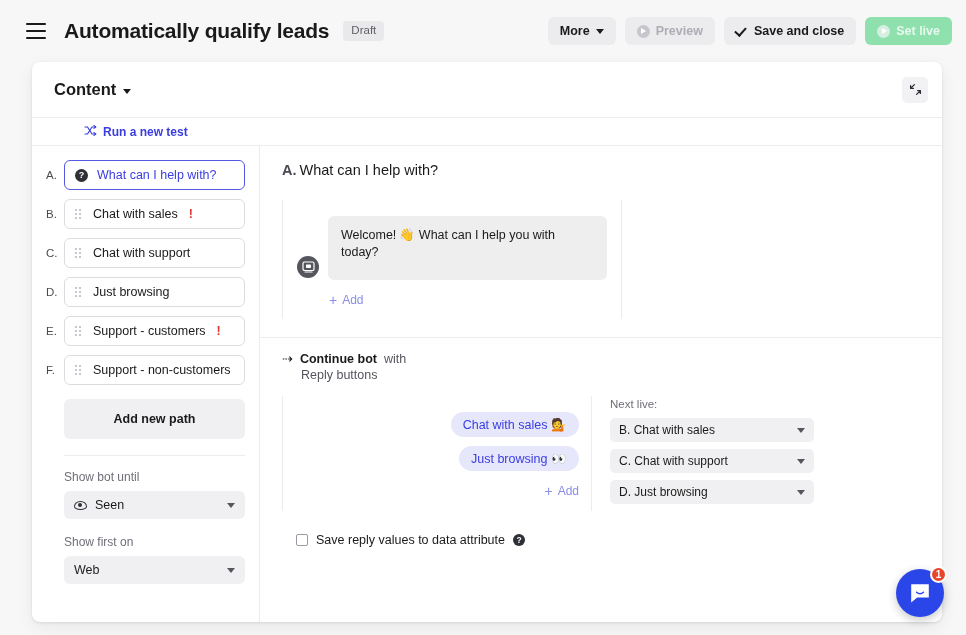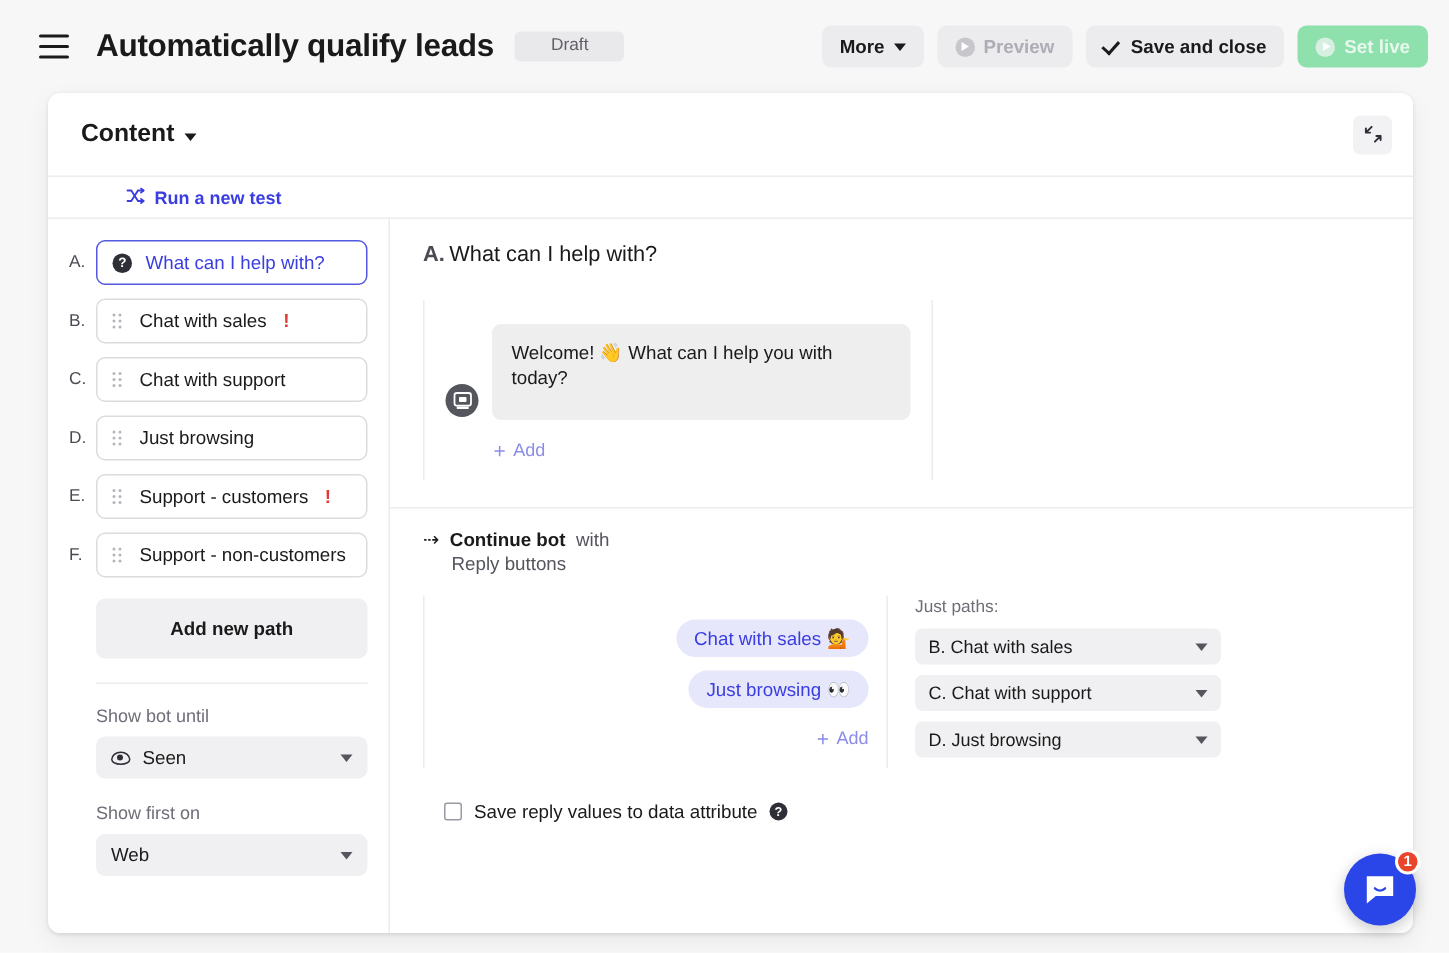--- a/index.html
+++ b/index.html
@@ -24,21 +24,21 @@
     cursor: pointer; flex: 0 0 auto;
   }
   .hamburger span { display:block; height: 2px; background: #1a1a1a; border-radius: 1px; }
   .page-title {
     font-size: 21px; font-weight: bold; color: #1a1a1a;
     margin-left: 18px; letter-spacing: -0.2px; white-space: nowrap;
   }
   .draft-badge {
     margin-left: 14px;
     background: #e9e9eb; color: #5f5f68;
-    font-size: 11.5px; padding: 3px 24px; border-radius: 4px;
+    font-size: 11.5px; padding: 3px 8px; border-radius: 4px;
     line-height: 1.2;
   }
   .topbar-actions { margin-left: auto; display: flex; align-items: center; gap: 9px; }
   .btn {
     display: inline-flex; align-items: center; gap: 6px;
     height: 28px; padding: 0 12px;
     border-radius: 6px; border: none;
     font-size: 12.5px; font-family: inherit;
     background: #ececee; color: #1a1a1a; font-weight: bold;
     cursor: pointer; white-space: nowrap;
@@ -492,21 +492,21 @@
           <span class="pill">
             <span>Just browsing</span><span class="emo">👀</span>
           </span>
           <span class="add-link">
             <span class="plus">+</span>
             <span>Add</span>
           </span>
         </div>
 
         <div class="next-paths">
-          <div class="np-label">Just paths:</div>
+          <div class="np-label">Next live:</div>
           <div class="np-select">
             <span>B. Chat with sales</span>
             <i class="sel-caret"></i>
           </div>
           <div class="np-select">
             <span>C. Chat with support</span>
             <i class="sel-caret"></i>
           </div>
           <div class="np-select">
             <span>D. Just browsing</span>

